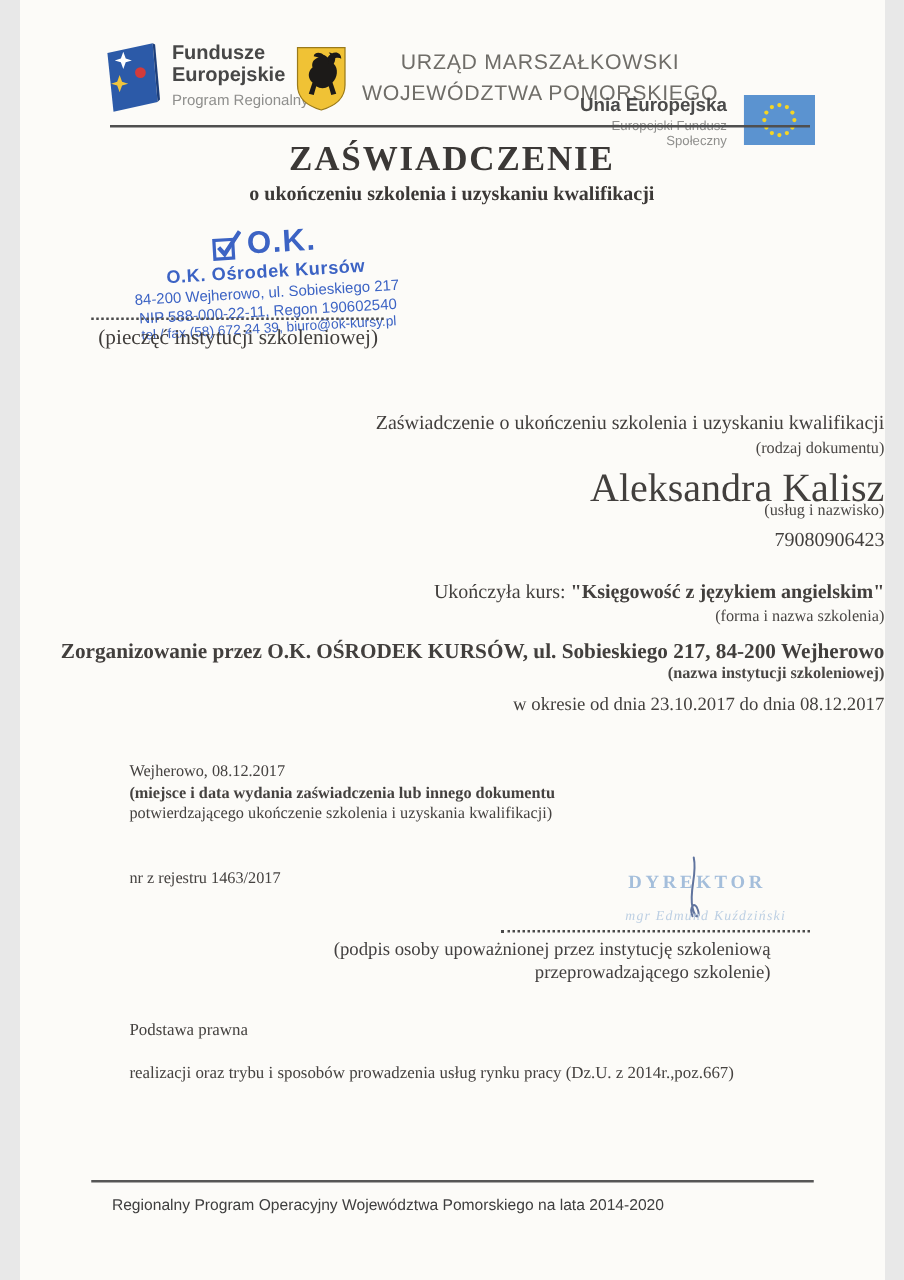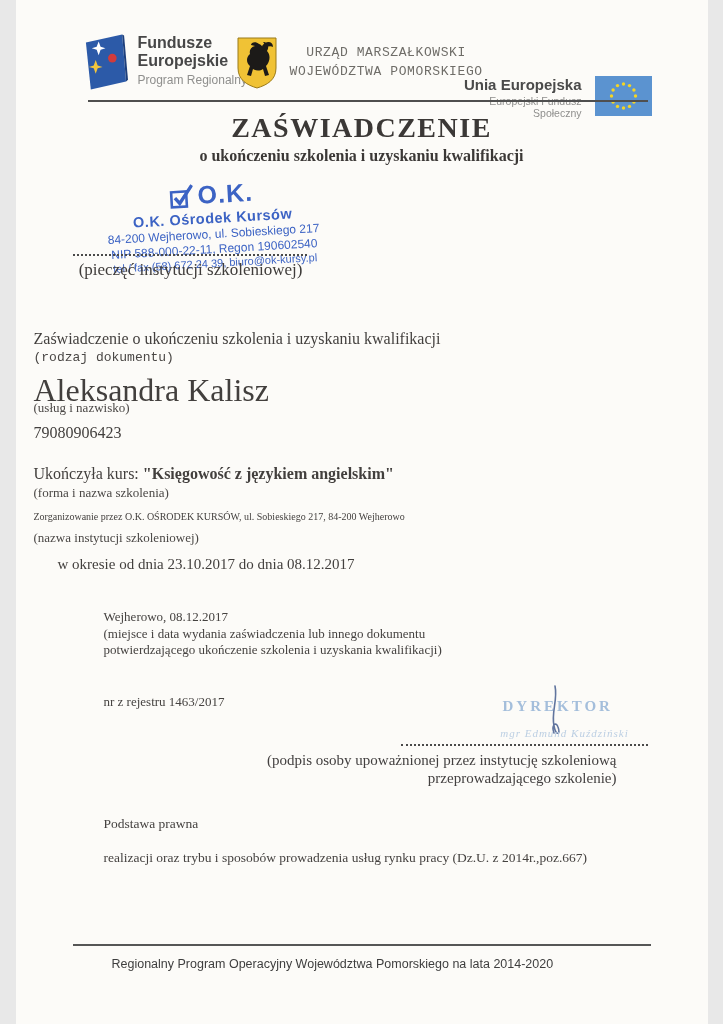--- a/index.html
+++ b/index.html
@@ -7,22 +7,22 @@
     position:relative;width:692px;height:1024px;margin:0 auto;
     background:#fcfbf8;overflow:hidden;
     font-family:"Liberation Serif",serif;color:#423f3d;
   }
   
   .logo-fe{position:absolute;top:34px;left:66px;display:flex;align-items:flex-start;}
   .logo-fe .txt{margin-left:10px;font-family:"Liberation Sans",sans-serif;}
   .logo-fe .t1{font-size:16px;font-weight:bold;color:#474747;line-height:1.12;}
   .logo-fe .t2{font-size:12px;color:#8f8f8d;margin-top:3px;}
   .logo-um{position:absolute;top:37px;left:221px;display:flex;align-items:center;}
-  .logo-um .txt{margin-left:13px;text-align:center;font-size:13px;letter-spacing:.6px;
-    color:#6f6d68;line-height:1.45;font-family:Liberation Mono, monospace;}
+  .logo-um .txt{margin-left:13px;text-align:center;font-size:17px;letter-spacing:.6px;
+    color:#6f6d68;line-height:1.45;font-family:Liberation Sans, sans-serif;}
   .logo-ue{position:absolute;top:40px;left:448px;display:flex;align-items:flex-start;margin-top:36px;}
   .logo-ue .txt{width:118px;text-align:right;font-family:"Liberation Sans",sans-serif;}
   .logo-ue .t1{font-size:15px;font-weight:bold;color:#4a4a4a;}
   .logo-ue .t2{font-size:10.5px;color:#8f8f8d;margin-top:2px;}
   .logo-ue svg{margin-left:13px;}
   .hr-top{position:absolute;top:100px;left:72px;width:560px;height:2px;background:#4f4f4f;}
   
   .title-main{position:absolute;top:112px;left:0;right:0;text-align:center;
     font-size:28px;font-weight:bold;letter-spacing:1.5px;color:#3b3836;}
   .title-sub{position:absolute;top:147px;left:0;right:0;text-align:center;
@@ -31,56 +31,56 @@
   .stamp{position:absolute;top:180px;left:62px;width:270px;text-align:center;
     transform:rotate(-3.3deg);color:#3c63c4;font-family:"Liberation Sans",sans-serif;}
   .stamp .logo-row{display:flex;justify-content:center;align-items:center;}
   .stamp .ok{font-size:25px;font-weight:bold;letter-spacing:1px;margin-left:4px;}
   .stamp .l1{font-size:14.5px;font-weight:bold;letter-spacing:.5px;margin-top:1px;}
   .stamp .l2,.stamp .l3{font-size:12px;margin-top:1px;}
   .stamp .l4{font-size:11px;margin-top:1px;}
   .stamp-dots{position:absolute;top:254px;left:57px;width:234px;border-bottom:2px dotted #4a4a4a;}
   .stamp-caption{position:absolute;top:260px;left:50px;width:250px;text-align:center;font-size:17px;color:#3f3c3a;}
   
-  .c{position:absolute;left:18px;right:0;text-align:left;white-space:nowrap;}
+  .c{position:absolute;left:0;right:0;text-align:right;white-space:nowrap;}
   .doc-line{top:330px;font-size:16px;}
   .cap{font-size:13px;color:#4a4745;}
-  .doc-cap{top:350px;font-family:Liberation Mono, monospace;}
+  .doc-cap{top:350px;}
   .person{top:372px;font-size:32px;}
   .person-cap{top:400px;}
   .pesel{top:424px;font-size:16px;}
   .pesel-cap{top:443px;}
   .course{top:465px;font-size:16px;}
   .course b{font-weight:bold;}
   .course-cap{top:485px;}
-  .organizer{top:511px;font-size:10px;}
-  .organizer-cap{top:530px;}
+  .organizer{top:511px;font-size:17px;font-weight:bold;}
+  .organizer-cap{top:530px;font-weight:bold;}
   .period{top:556px;font-size:15px;padding-left:24px;}
   
   .left{position:absolute;left:88px;white-space:nowrap;font-size:13px;color:#454240;}
   .place-date{top:609px;}
-  .place-cap1{top:626px;}
+  .place-cap1{top:626px;font-weight:bold;}
   .place-cap2{top:642px;}
   .registry{top:694px;}
   
   .dyr{position:absolute;top:698px;left:487px;font-size:15px;font-weight:bold;
     letter-spacing:3px;color:#a4bedb;white-space:nowrap;}
   .sig-squiggle{position:absolute;top:684px;left:528px;}
   .sig-name{position:absolute;top:727px;left:464px;width:170px;text-align:center;
     font-size:11px;font-style:italic;letter-spacing:1px;color:#bccfe3;white-space:nowrap;}
   .sig-dots{position:absolute;top:744px;left:385px;width:247px;border-bottom:2px dotted #4a4a4a;}
   .sig-cap1{position:absolute;top:752px;right:91px;font-size:15px;color:#434040;white-space:nowrap;}
   .sig-cap2{position:absolute;top:770px;right:91px;font-size:15px;color:#434040;white-space:nowrap;}
   
   .legal-h{top:816px;font-size:13.5px;}
   .legal-1{top:833px;font-size:13.5px;}
   .legal-2{top:850px;font-size:13.5px;}
   
   .hr-bottom{position:absolute;top:944px;left:57px;width:578px;height:1.5px;background:#565656;}
-  .footer-text{position:absolute;top:957px;left:96px;font-family:"Liberation Sans",sans-serif;
+  .footer-text{position:absolute;top:957px;left:74px;font-family:"Liberation Sans",sans-serif;
     font-size:12.5px;color:#3e3e3e;white-space:nowrap;}
 </style>
 </head>
 <body>
 
 <div class="page">
 
   <div class="logo-fe">
     <svg width="46" height="57" viewBox="0 0 47 57">
       <polygon points="4,8 41,0 45,48 9,56" fill="#2c5aa8"></polygon>

